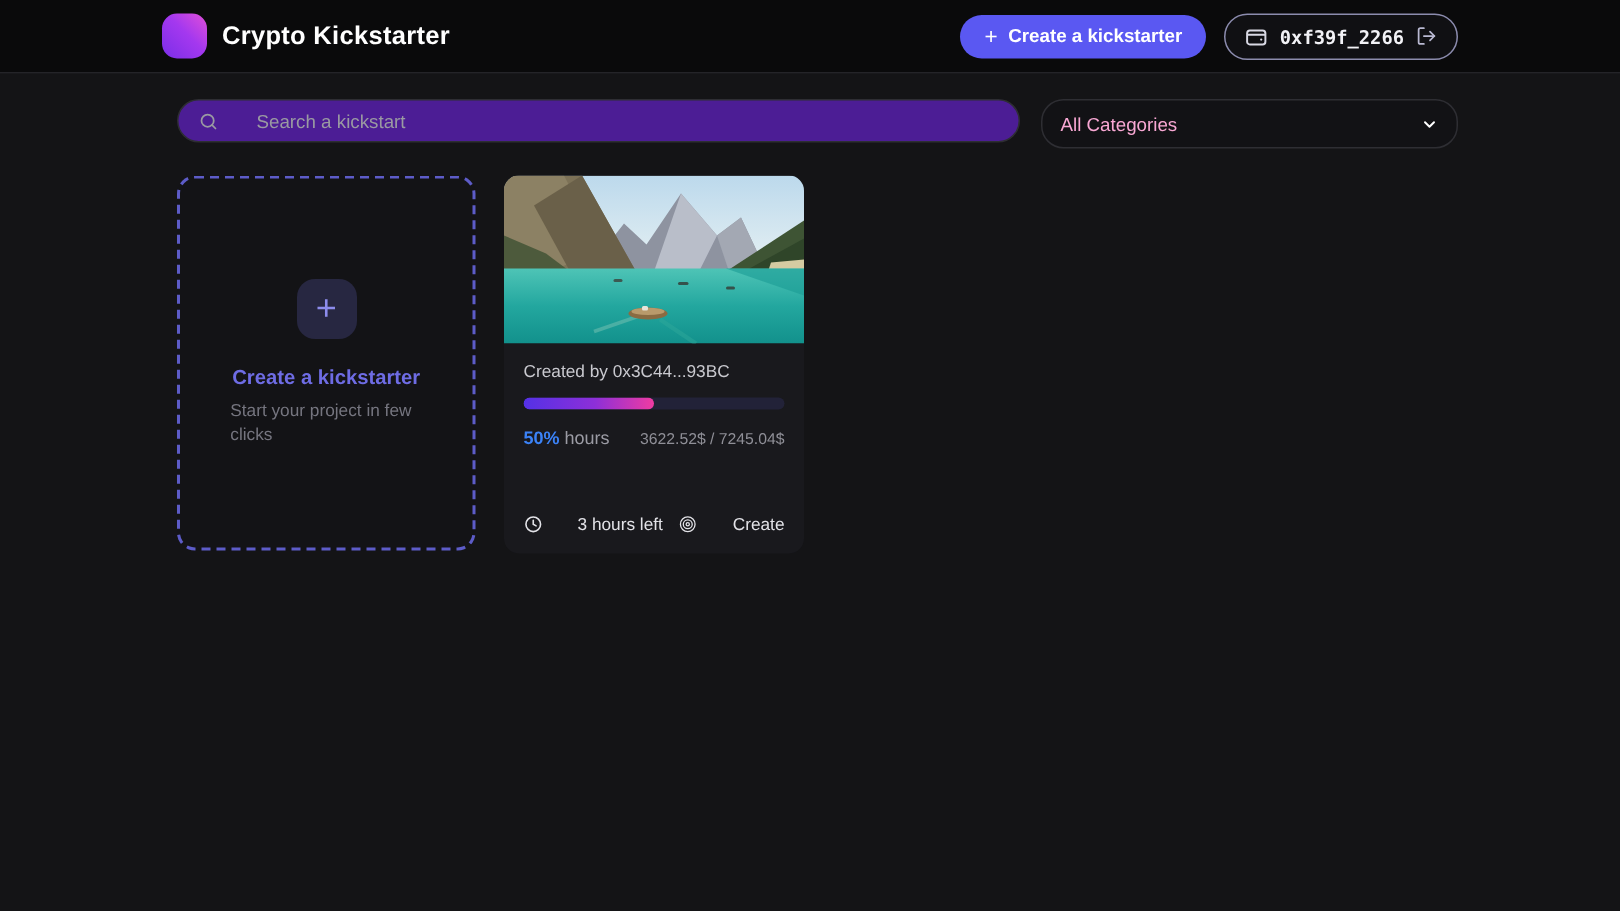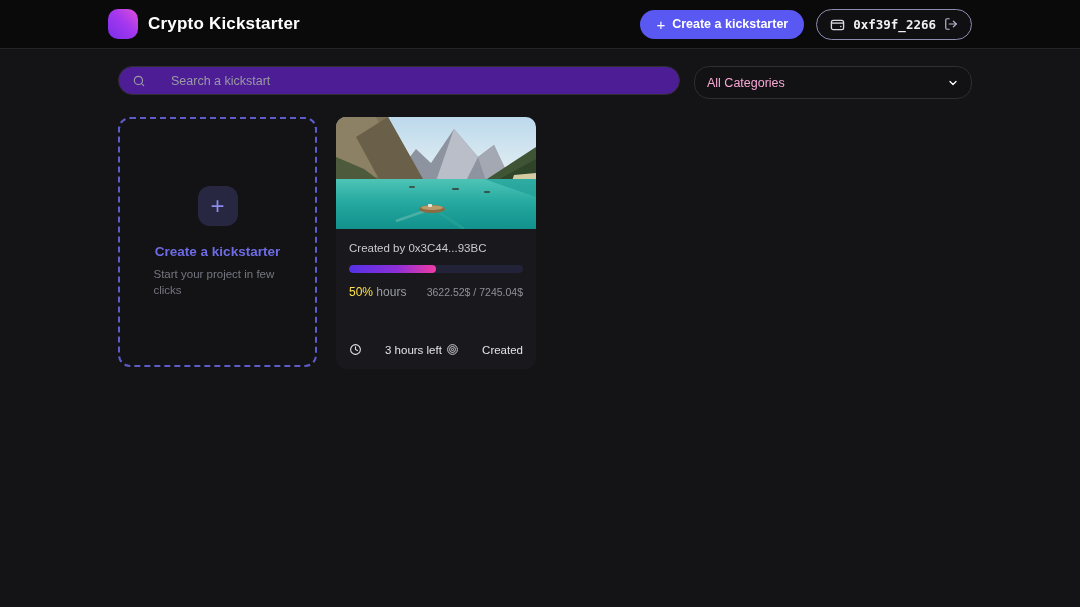--- a/index.html
+++ b/index.html
@@ -164,21 +164,21 @@
     border-radius: 4px;
     background: linear-gradient(90deg, #5431e6 0%, #8d2fd8 55%, #ef3ba2 100%);
   }
   .funded-row {
     margin-top: 12px;
     display: flex;
     align-items: baseline;
     justify-content: space-between;
   }
   .funded-left { font-size: 12px; color: #9b9ba4; }
-  .funded-pct { color: #fde047; font-weight: normal; text-align: right; }
+  .funded-pct { color: #3b82f6; font-weight: bold; text-align: right; }
   .amounts { font-size: 10.5px; color: #8f8f97; }
   .meta-row {
     margin-top: auto;
     margin-bottom: 13px;
     display: flex;
     align-items: center;
     justify-content: space-between;
   }
   .meta-item { display: flex; align-items: center; gap: 23px; font-size: 11.5px; color: #e2e2e7; }
   .icon { display: inline-flex; align-items: center; justify-content: center; }
@@ -307,19 +307,19 @@
           <span>3 hours left</span>
         </div>
         <div class="meta-item">
           <span class="icon">
             <svg width="13" height="13" viewBox="0 0 24 24" fill="none" stroke="#e2e2e7" stroke-width="1.6">
               <circle cx="12" cy="12" r="9"></circle>
               <circle cx="12" cy="12" r="5.5"></circle>
               <circle cx="12" cy="12" r="2"></circle>
             </svg>
           </span>
-          <span>Created</span>
+          <span>Create</span>
         </div>
       </div>
     </div>
   </div>
 
 </div>
 
 </body></html>

